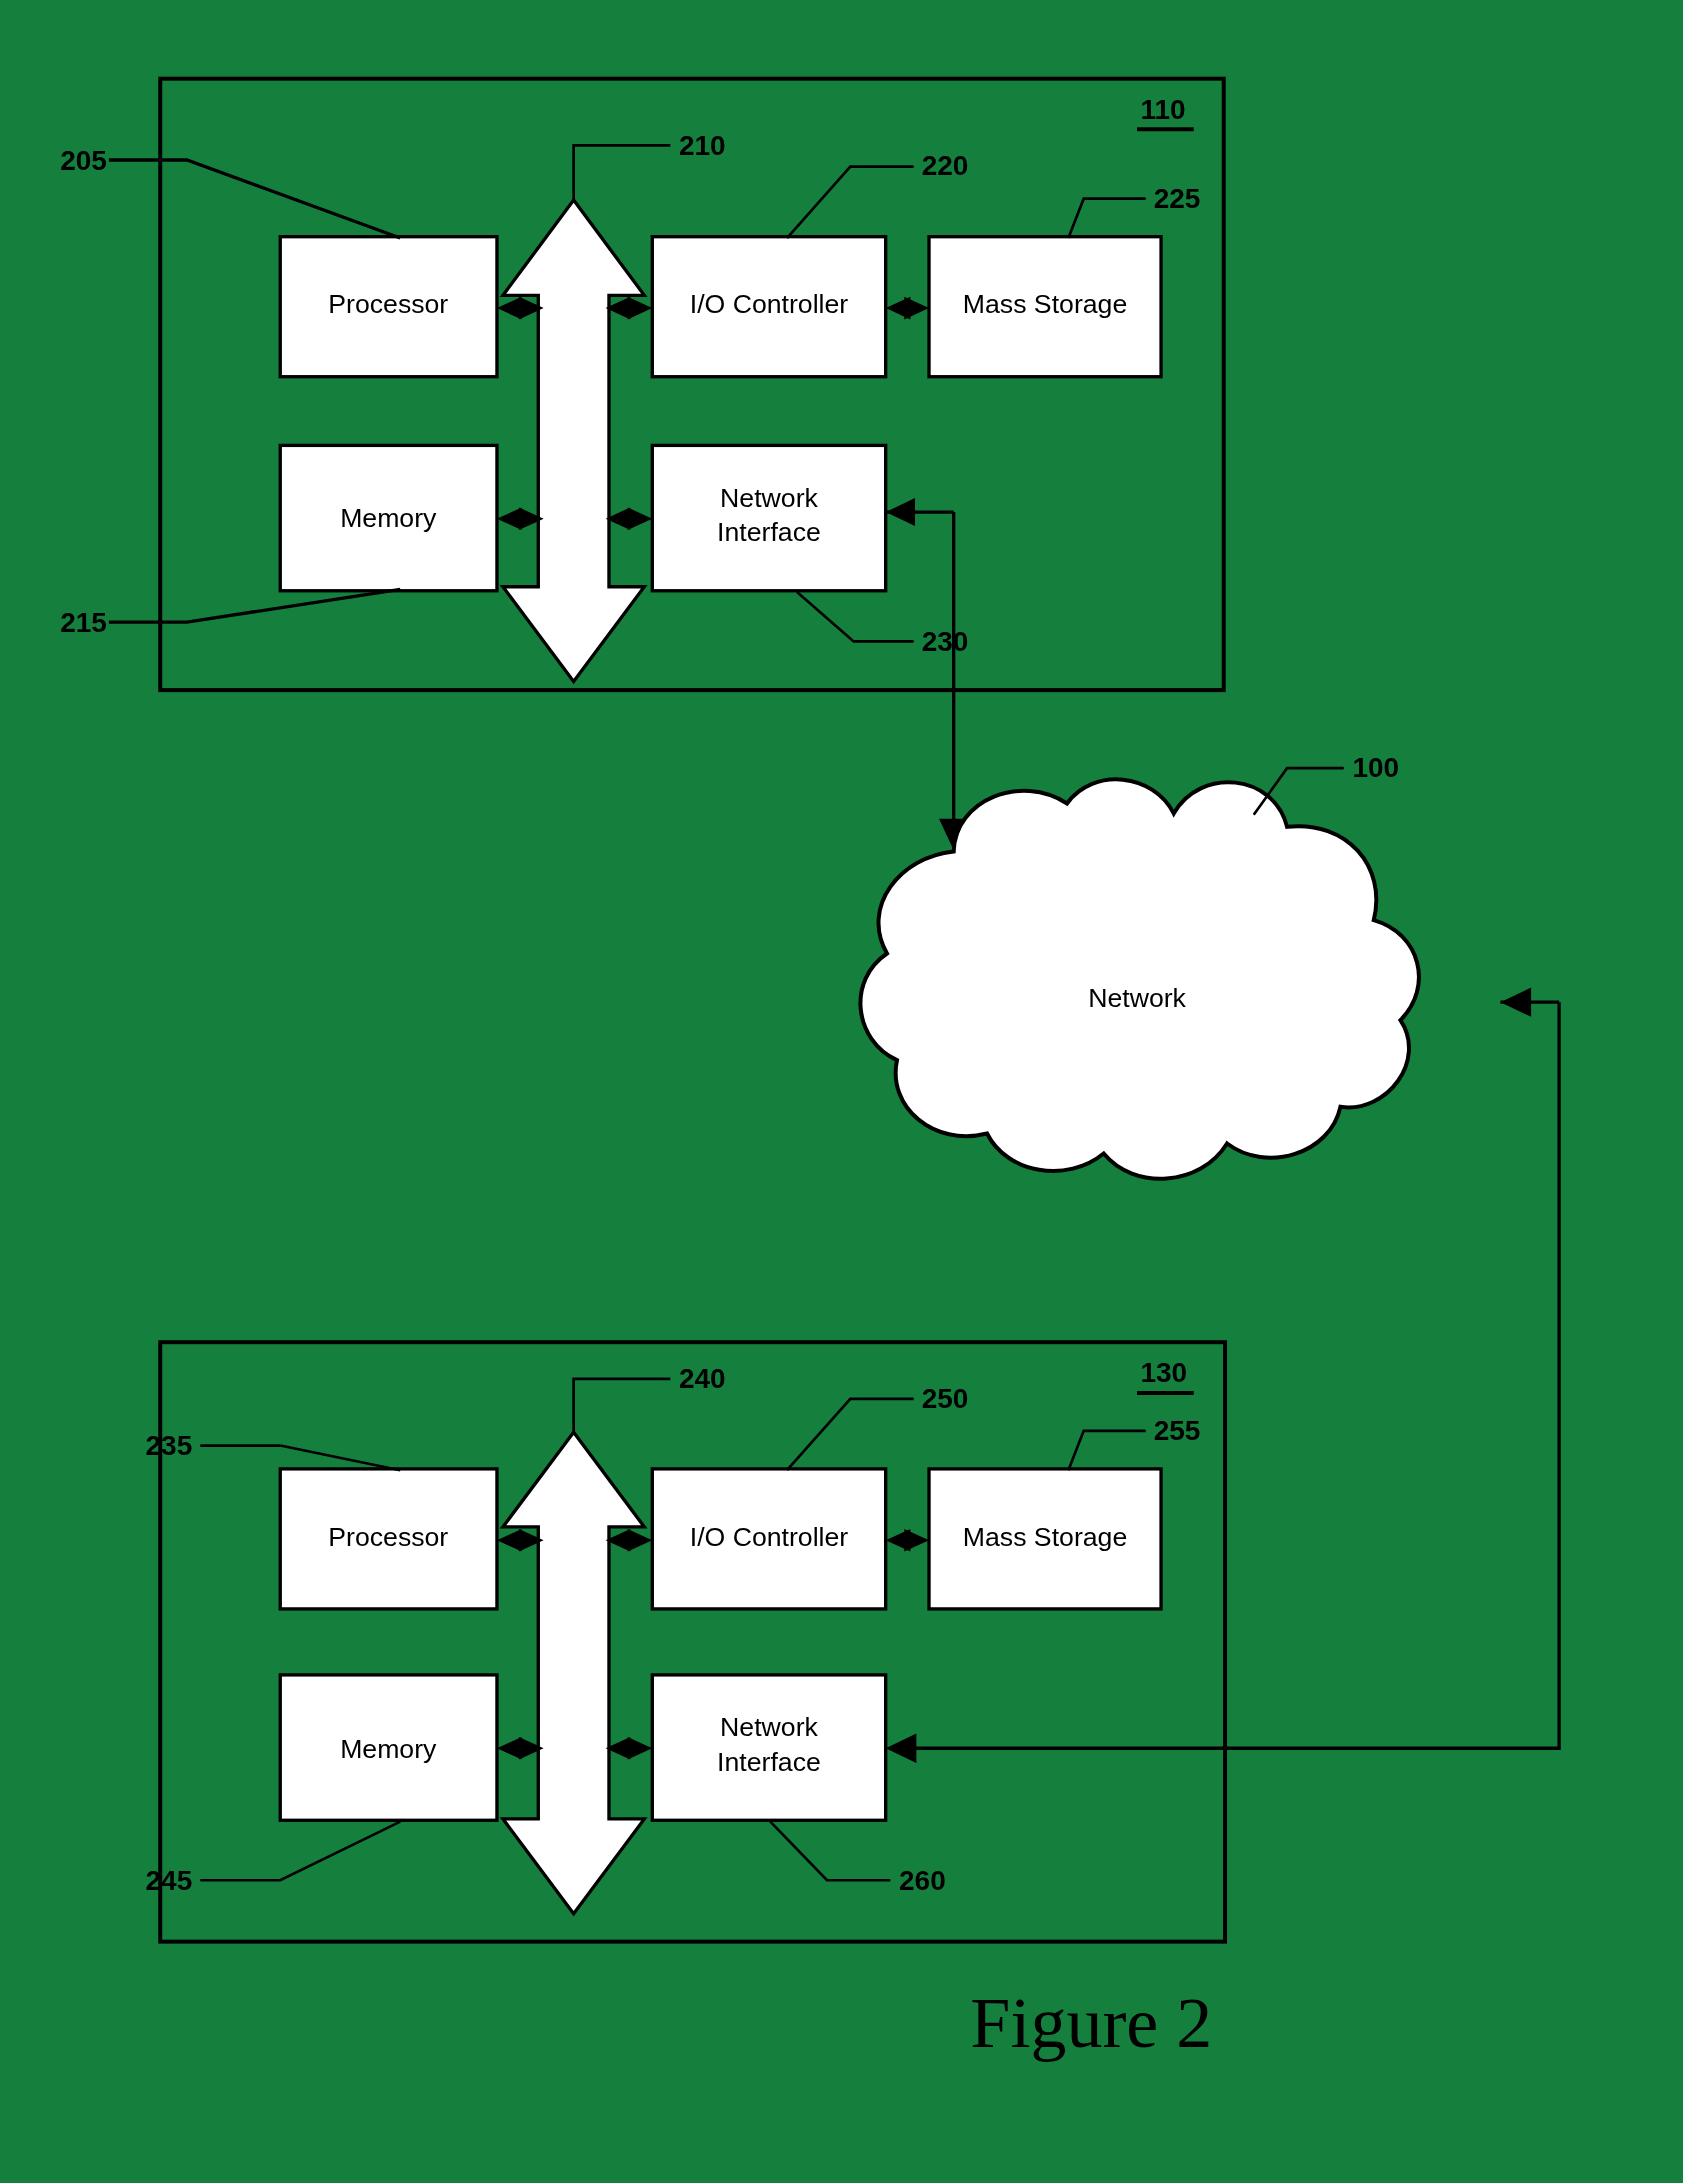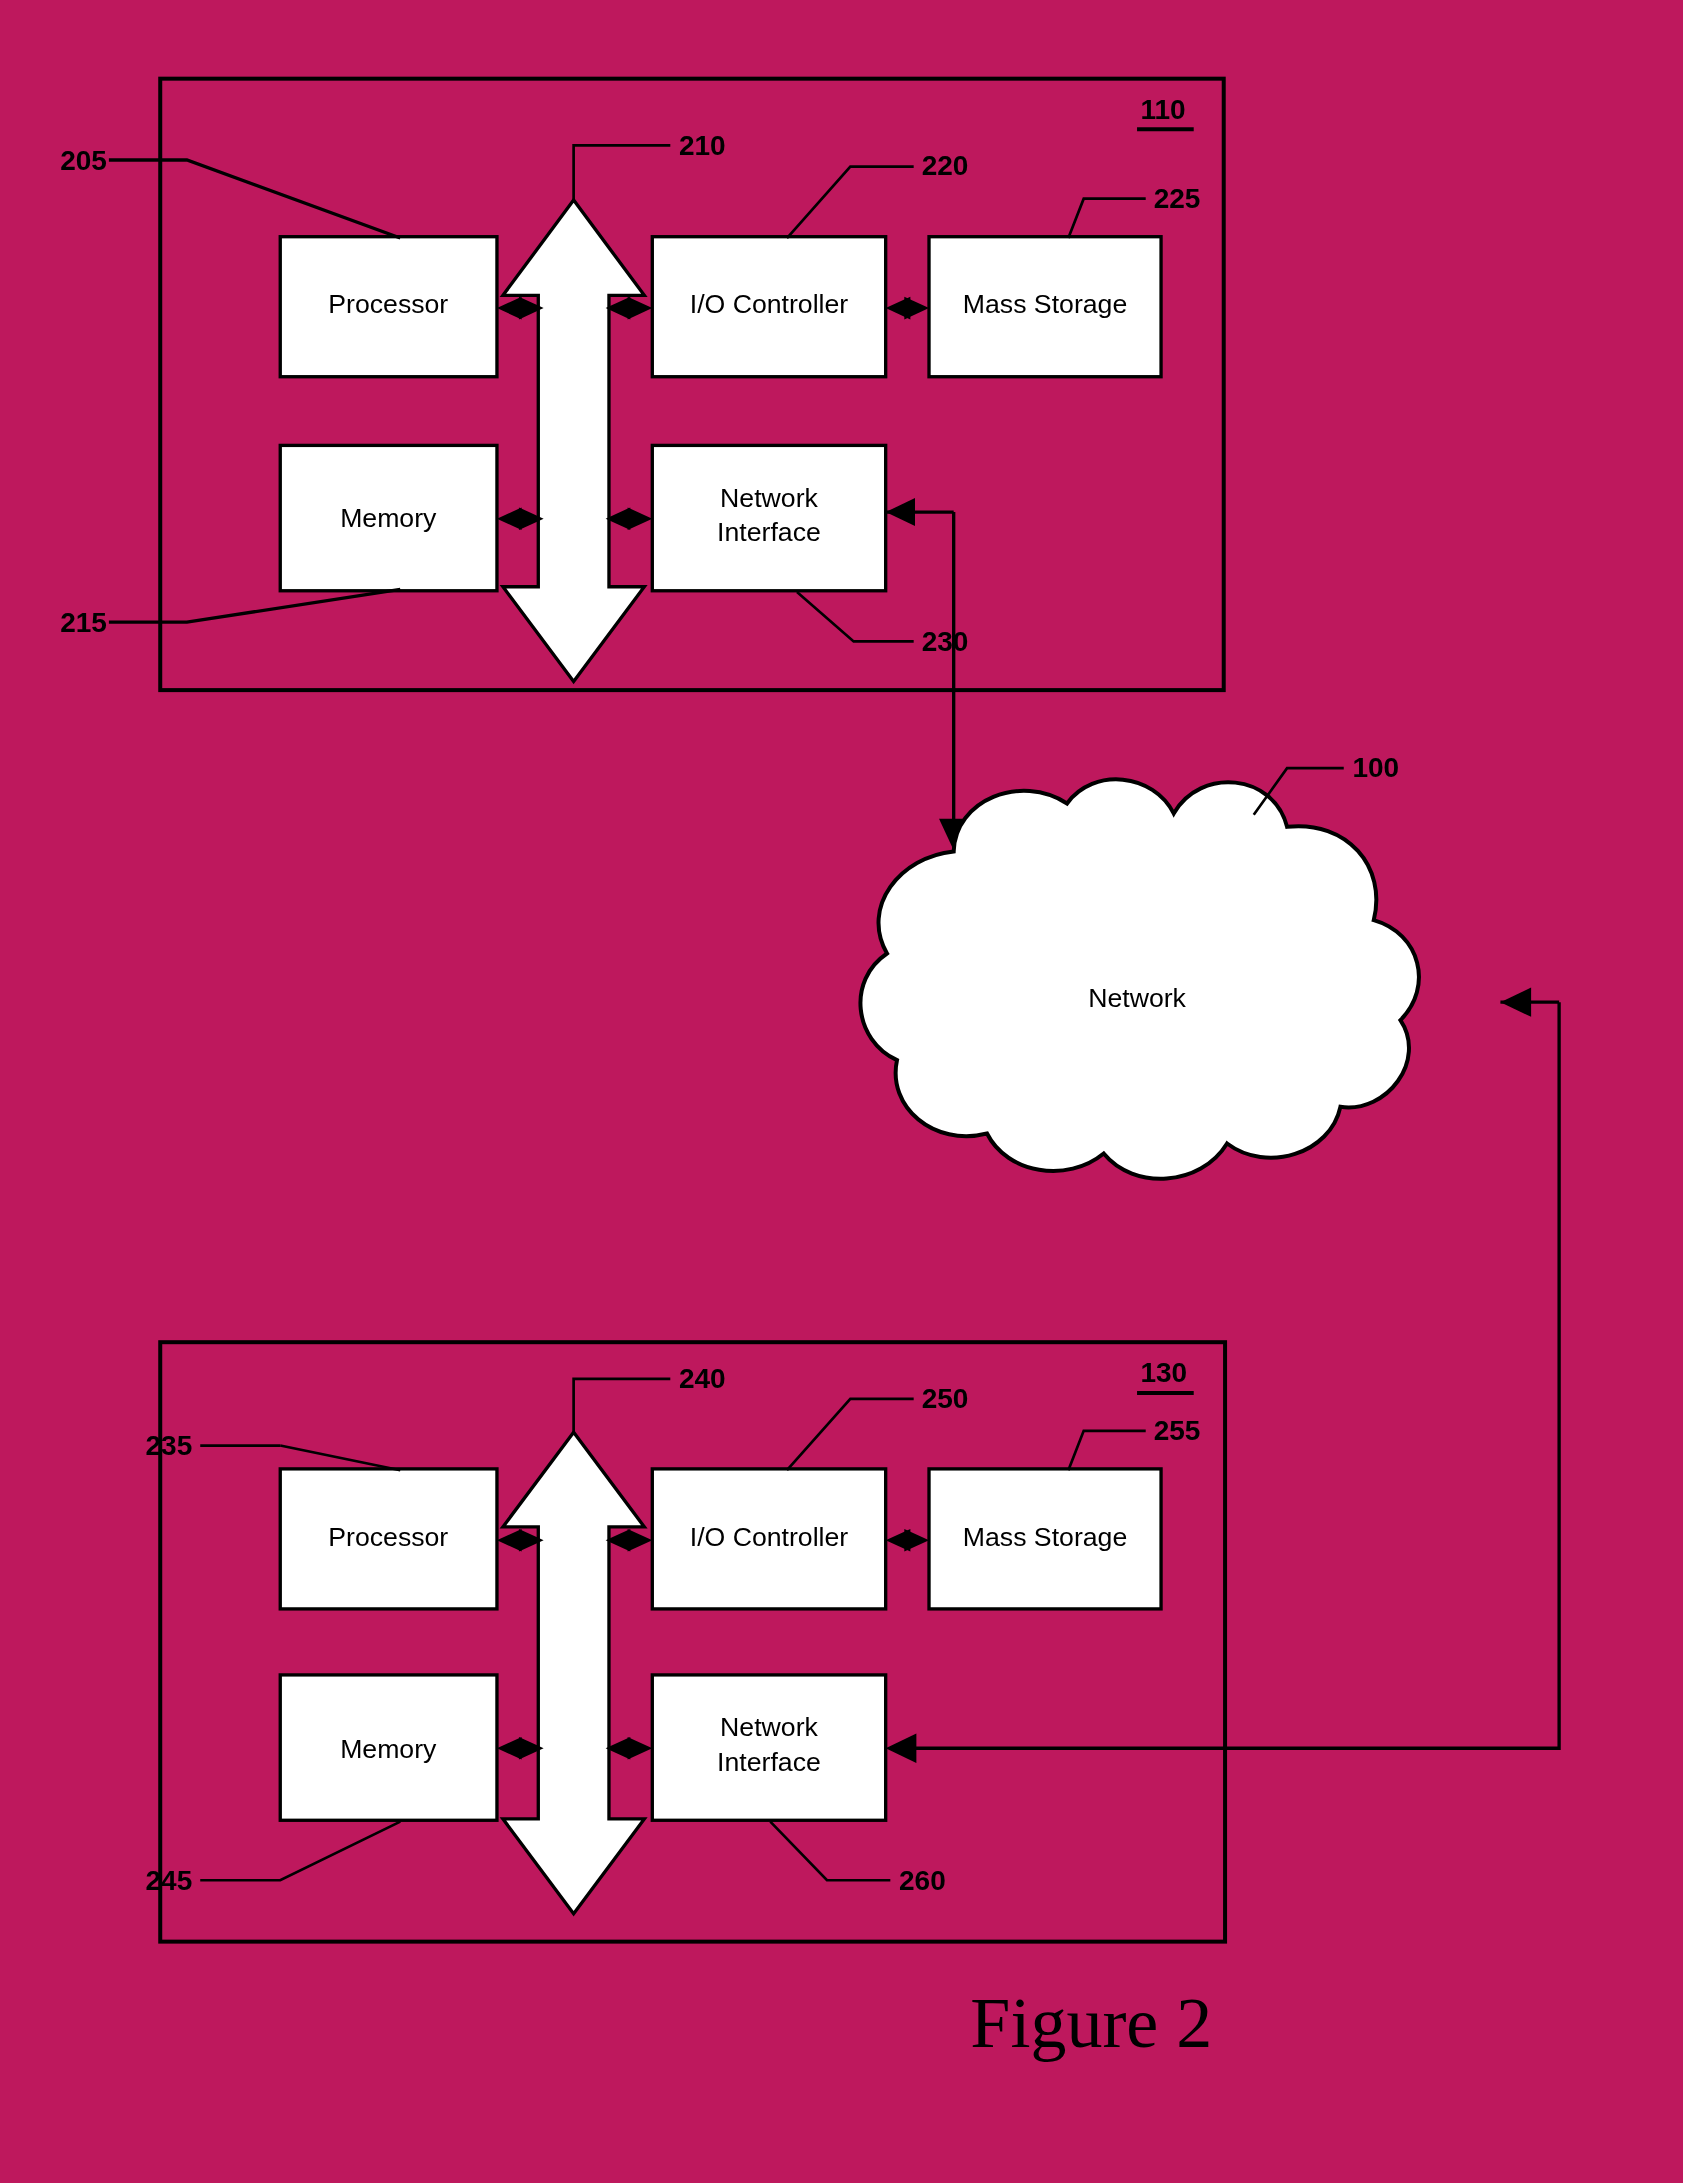--- a/index.html
+++ b/index.html
@@ -7,21 +7,21 @@
     padding: 0;
     background: #ffffff;
   }
   body {
     font-family: "Liberation Sans", sans-serif;
   }
   #page {
     position: relative;
     width: 1684px;
     height: 2183px;
-    background: #be185d;
+    background: #15803d;
     overflow: hidden;
   }
   #figure-svg {
     position: absolute;
     left: 0;
     top: 0;
     width: 1684px;
     height: 2183px;
   }
   .boxtext {

